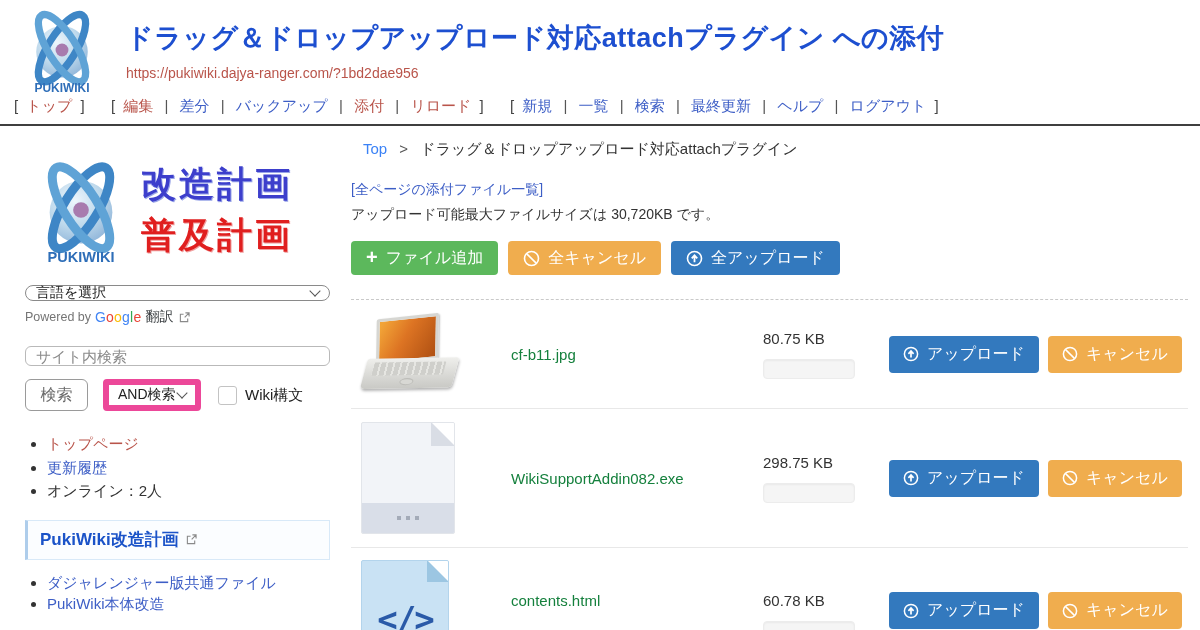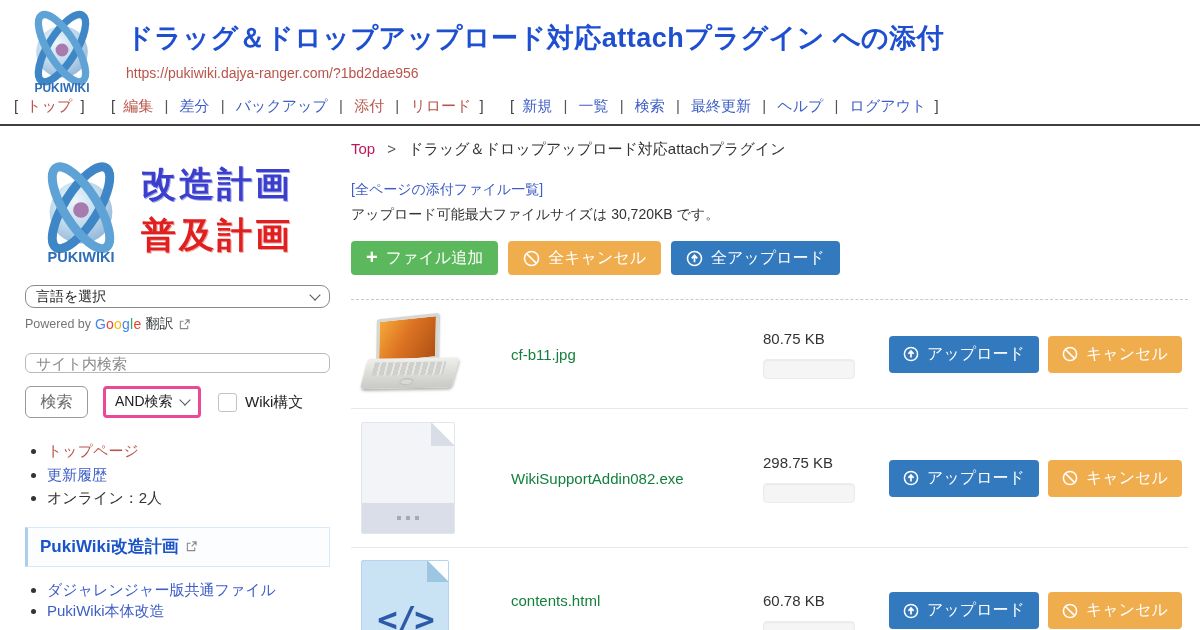--- a/index.html
+++ b/index.html
@@ -28,51 +28,51 @@
   .main { flex:1; padding:0 12px 0 6px; min-width:0; }
 
   
   .side-logo { margin-top:24px; display:flex; align-items:center; height:120px; }
   .side-logo svg { width:112px; height:120px; flex-shrink:0; }
   .side-logo .slogan { margin-left:4px; line-height:1.45; }
   .slogan span { display:block; font-size:35px; font-weight:800; letter-spacing:3px; }
   .slogan .l1 { color:#3d3fcc; text-shadow:1px 1px 0 #9aa6e8; }
   .slogan .l2 { color:#e01f1f; text-shadow:1px 1px 0 #f0a0a0; }
 
-  .lang-select { margin-top:15px; height:23px; border:1px solid #8a8a8a; border-radius:9px; display:flex; align-items:center; justify-content:space-between; padding:0 10px; font-size:14px; color:#222; cursor:pointer; background:#fff; }
+  .lang-select { margin-top:15px; height:16px; border:1px solid #8a8a8a; border-radius:9px; display:flex; align-items:center; justify-content:space-between; padding:0 10px; font-size:14px; color:#222; cursor:pointer; background:#fff; }
   .chev { width:8px; height:8px; border-right:1.6px solid #555; border-bottom:1.6px solid #555; transform:rotate(45deg); margin-top:-4px; flex-shrink:0; }
 
   .powered { margin-top:7px; font-size:12.5px; color:#757575; display:flex; align-items:center; gap:4px; }
   .google { font-size:14px; font-weight:500; letter-spacing:.2px; }
   .gB{color:#4285F4}.gR{color:#EA4335}.gY{color:#FBBC05}.gG{color:#34A853}
   .trans { font-size:14px; color:#3c4043; }
   .ext-icon { display:inline-block; margin-left:2px; }
 
   .search-input { margin-top:20px; width:100%; height:20px; border:1px solid #b9b9b9; border-radius:6px; padding:0 10px; font-size:15px; color:#ef4444; font-family:inherit; }
   .search-input::placeholder { color:#8a8a8a; }
 
   .search-row { margin-top:13px; display:flex; align-items:center; }
   .btn-search { width:63px; height:32px; background:#fff; border:1px solid #9a9a9a; border-radius:6px; font-size:16px; color:#6b6b6b; font-family:inherit; cursor:pointer; }
-  .and-select { margin-left:15px; width:98px; height:32px; border:3px solid #ec4899; border-radius:4px; display:flex; align-items:center; justify-content:space-between; padding:0 9px; font-size:14px; color:#222; cursor:pointer; background:#fff; }
+  .and-select { margin-left:15px; width:98px; height:32px; border:6px solid #ec4899; border-radius:4px; display:flex; align-items:center; justify-content:space-between; padding:0 9px; font-size:14px; color:#222; cursor:pointer; background:#fff; }
   .checkbox { margin-left:17px; width:19px; height:19px; border:1.5px solid #c3c3c3; border-radius:3px; background:#fff; cursor:pointer; flex-shrink:0; }
   .cb-label { margin-left:8px; font-size:15px; color:#222; }
 
   .quick-list { margin:22px 0 0 22px; font-size:15px; line-height:1.5; }
   .quick-list li { margin-bottom:1px; }
   .side-links { margin:12px 0 0 22px; font-size:15px; line-height:1.45; }
   .lnk-red { color:#b9544a; text-decoration:none; }
   .lnk-blue { color:#3d5ec6; text-decoration:none; }
   .lnk-plain { color:#333; }
 
   .section-head { margin-top:17px; padding:7px 12px 8px; background:#fbfdff; border:1px solid #d8e9f8; border-left:3px solid #aecdeb; font-size:17px; font-weight:bold; color:#1b53c8; display:flex; align-items:center; gap:5px; }
   .section-head a { color:#1b53c8; text-decoration:none; }
 
   
   .breadcrumb { margin-top:14px; font-size:15px; color:#333; }
-  .breadcrumb .home { color:#be185d; text-decoration:none; }
+  .breadcrumb .home { color:#3b82f6; text-decoration:none;margin-left:12px; }
   .breadcrumb .sep { margin:0 8px; color:#555; }
   .attach-link { display:inline-block; margin-top:22px; font-size:14px; color:#3d5ec6; text-decoration:none; }
   .maxsize { margin-top:7px; font-size:14px; color:#333; }
 
   .toolbar { margin-top:17px; display:flex; gap:10px; }
   .btn { display:inline-flex; align-items:center; gap:8px; border:none; border-radius:4px; color:#fff; font-size:16px; font-family:inherit; padding:6px 15px; height:34px; cursor:pointer; }
   .btn svg { flex-shrink:0; }
   .btn-green { background:#5cb85c; }
   .btn-blue { background:#3379be; }
   .btn-orange { background:#f0ad4e; }

